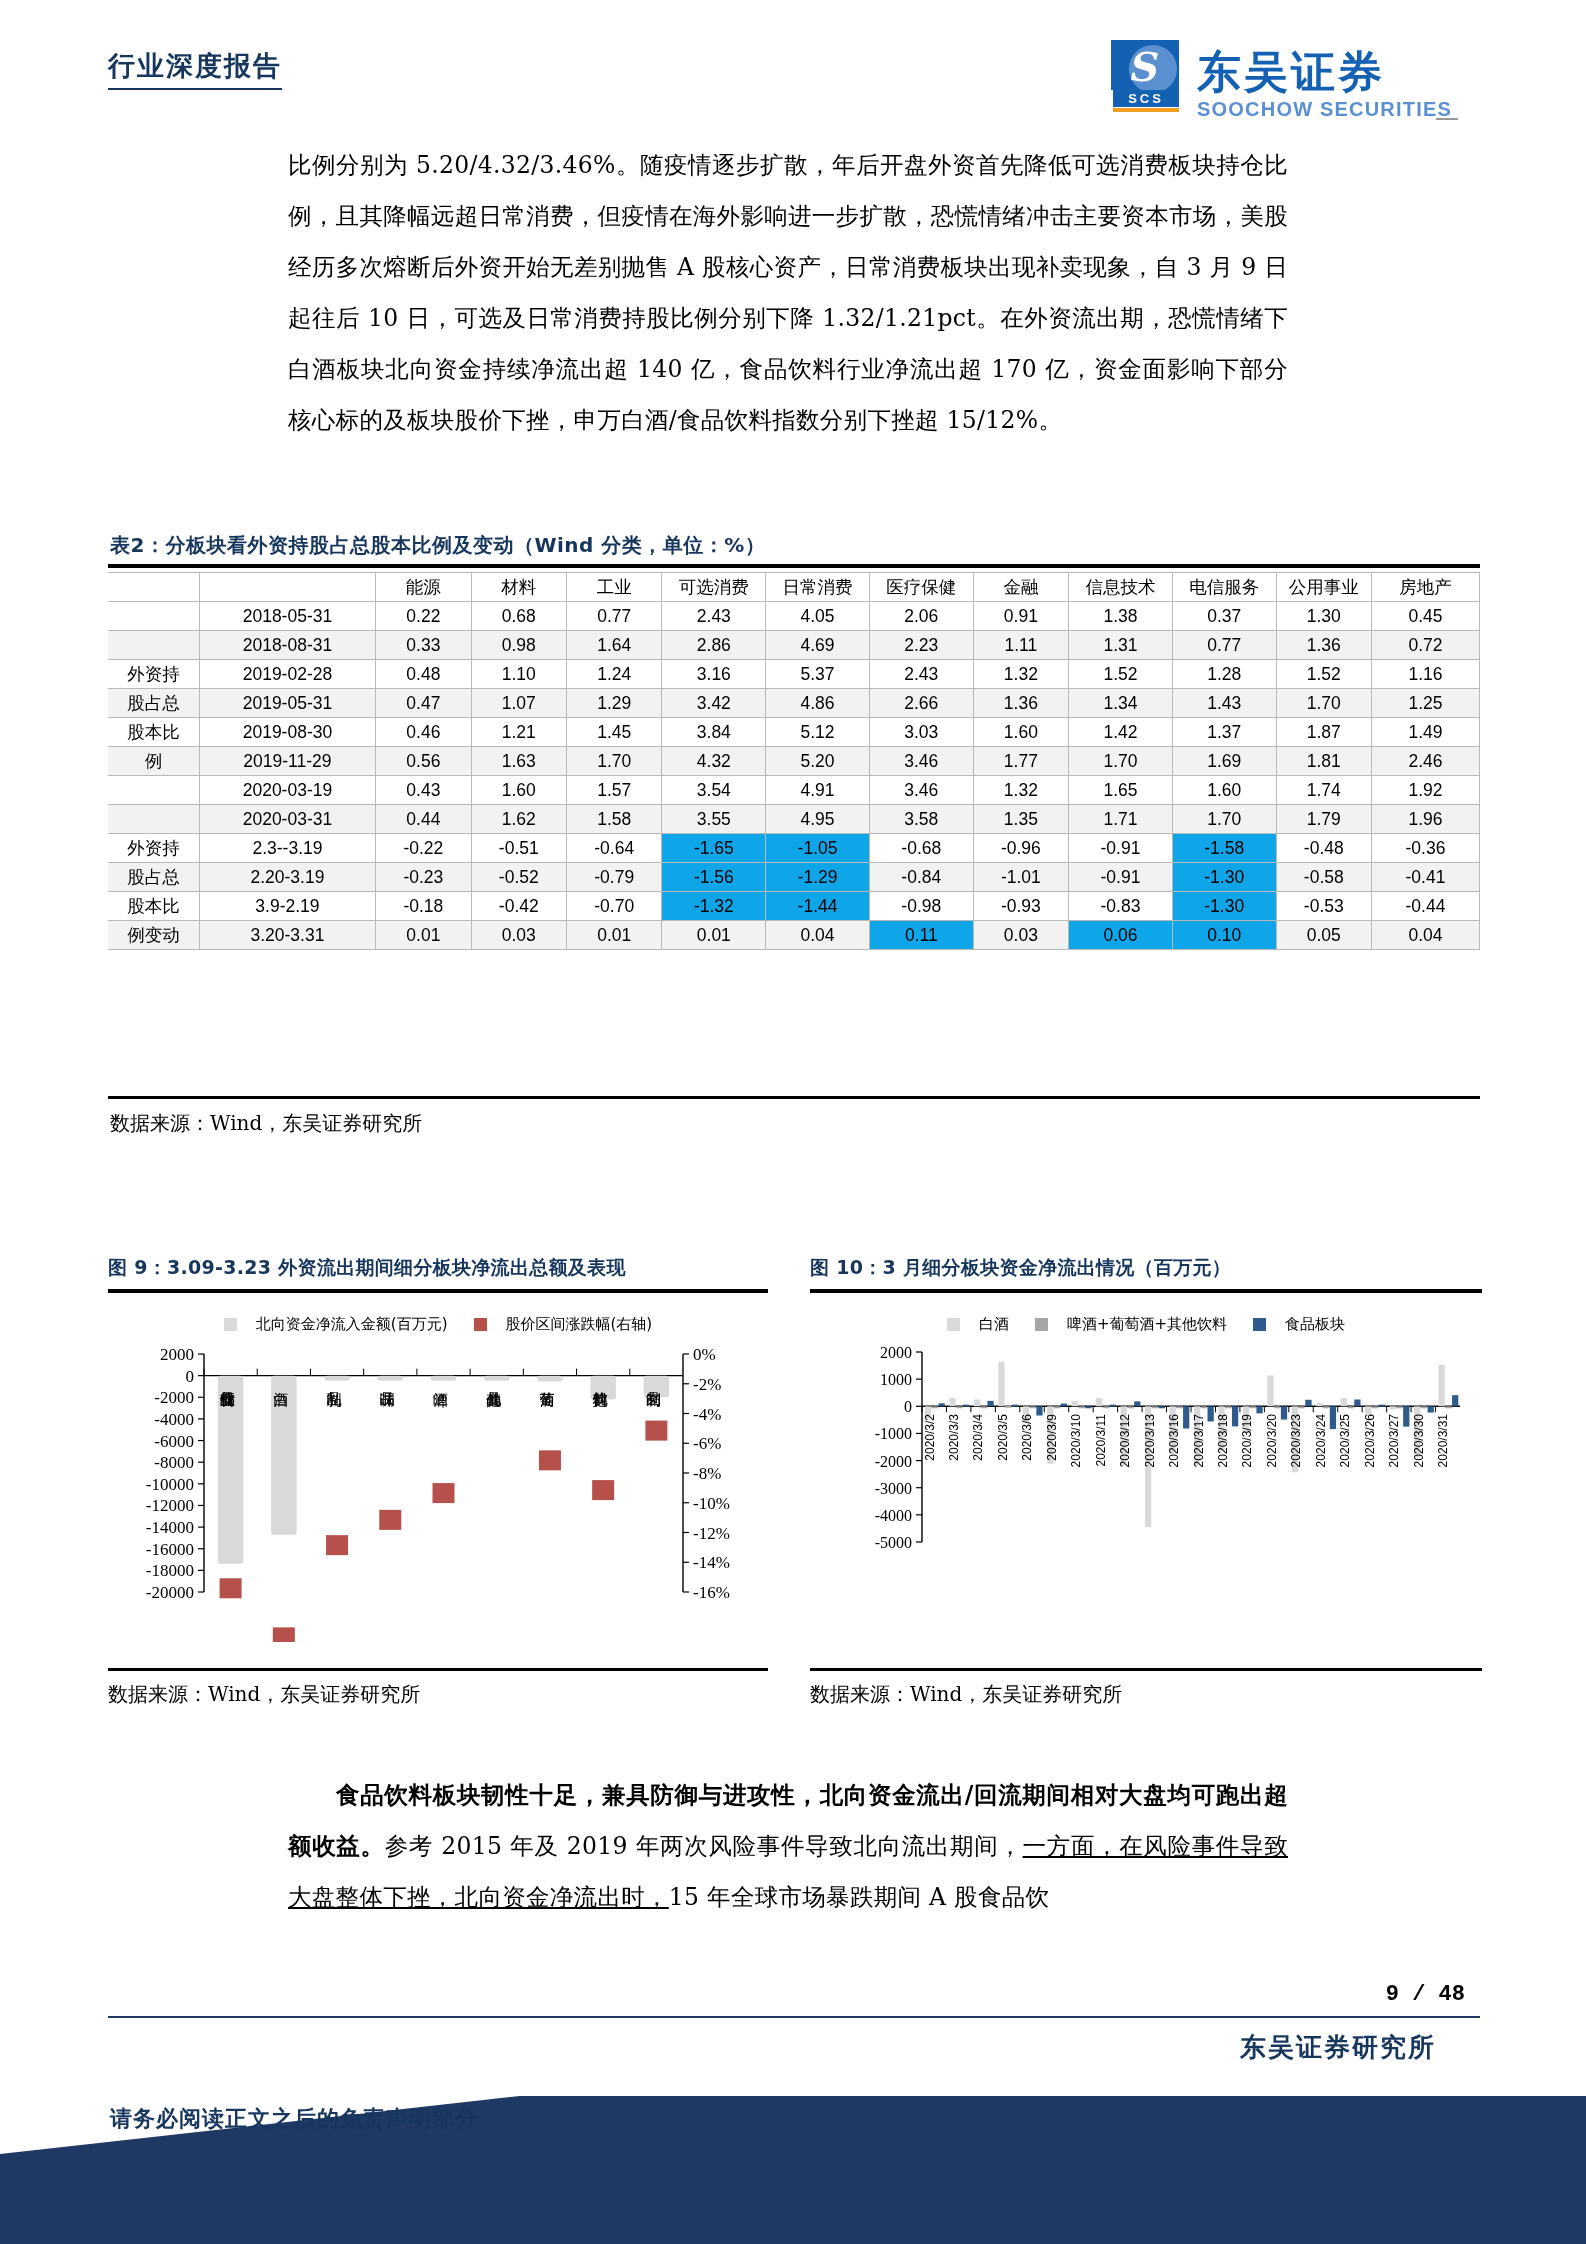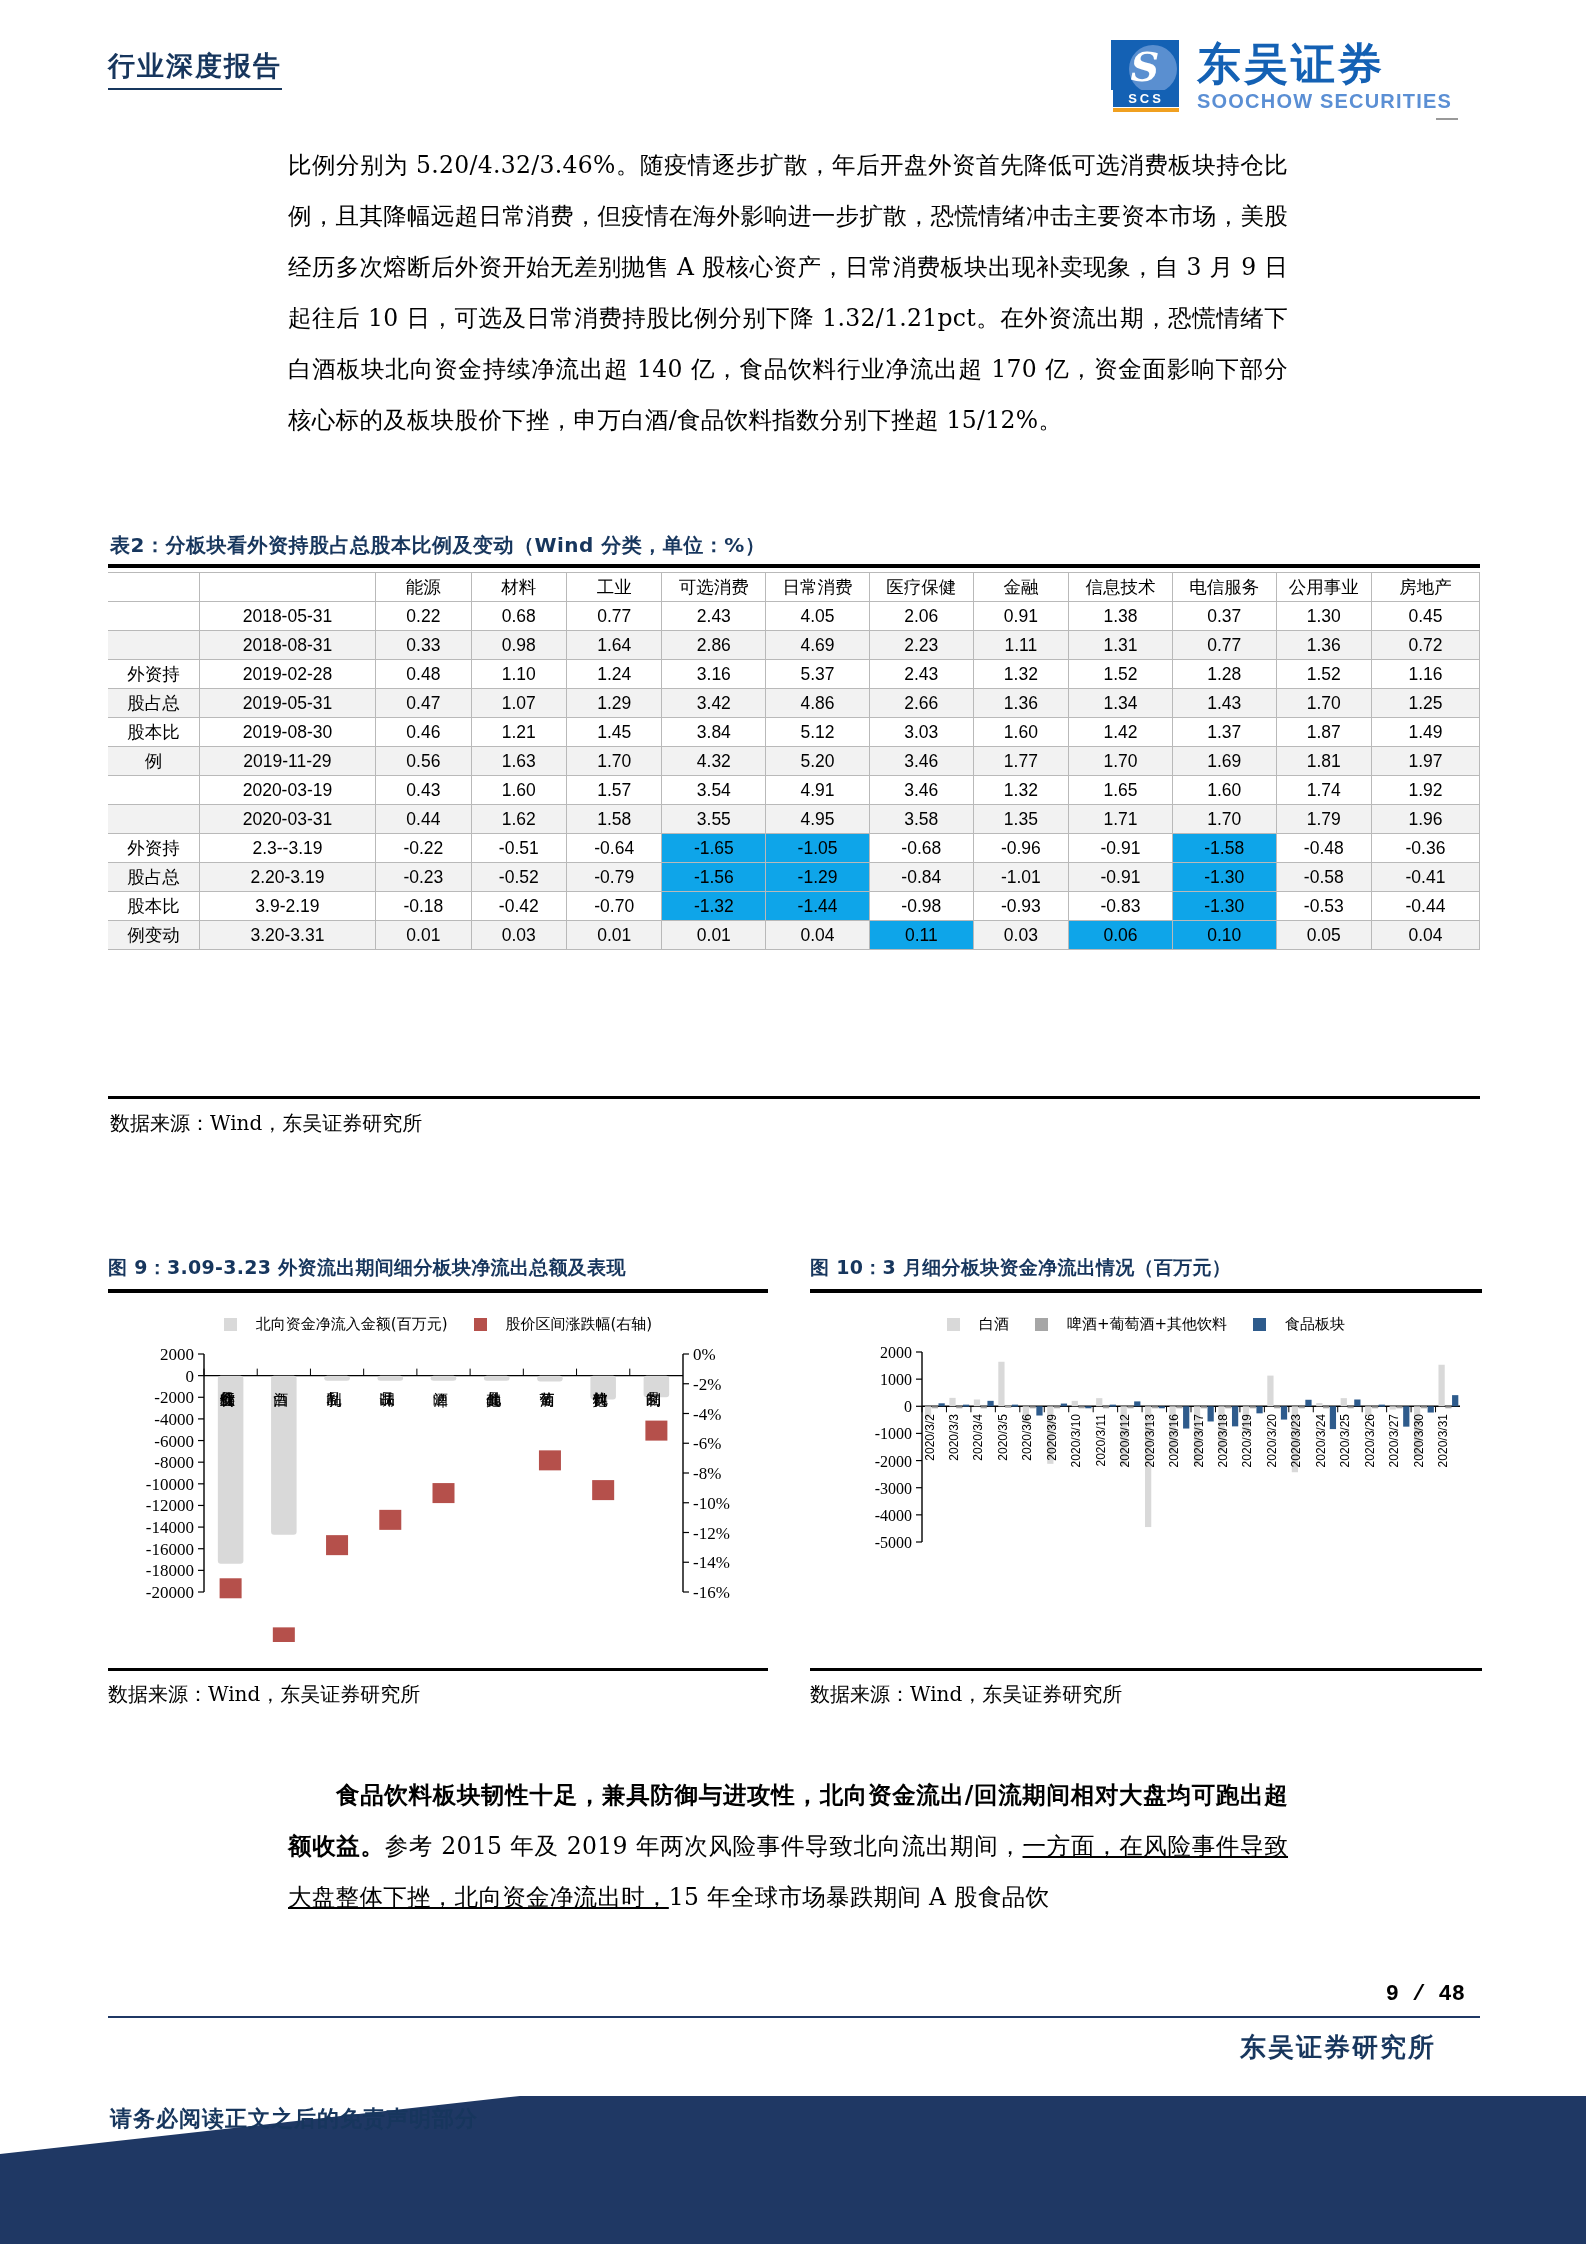--- a/index.html
+++ b/index.html
@@ -42,21 +42,21 @@
     color:#fff; font-size:40px; font-family:"DejaVu Serif", serif;
     font-style:italic; font-weight:bold; line-height:42px; text-align:center;
   }
   .logo-scs {
     position:absolute; left:2px; top:50px; width:66px; height:17px;
     background:#1461b4; color:#fff; font-size:13px; font-weight:bold;
     letter-spacing:3px; text-align:center; line-height:17px;
     font-family:"Liberation Sans", sans-serif;
   }
   .logo-scs-ul { position:absolute; left:2px; top:68px; width:66px; height:4px; background:#f0a020; }
-  .logo-text { margin-left:14px; }
+  .logo-text { margin-left:14px;margin-top:8px; }
   .logo-cn {
     font-family:"DejaVu Sans", sans-serif; font-weight:bold;
     font-size:44px; color:#1461b4; letter-spacing:3px; line-height:48px;
   }
   .logo-en {
     font-family:"Liberation Sans", sans-serif; font-weight:bold;
     font-size:20px; color:#5b8fd4; letter-spacing:1.2px; margin-top:2px;
   }
   .hdr-tick { position:absolute; right:98px; top:118px; width:22px; height:2px; background:#999; }
 
@@ -289,21 +289,21 @@
             <td>0.56</td>
             <td>1.63</td>
             <td>1.70</td>
             <td>4.32</td>
             <td>5.20</td>
             <td>3.46</td>
             <td>1.77</td>
             <td>1.70</td>
             <td>1.69</td>
             <td>1.81</td>
-            <td>1.97</td>
+            <td>2.46</td>
           </tr>
           <tr>
             <td class="rowhdr-cell"></td>
             <td class="datenm">2020-03-19</td>
             <td>0.43</td>
             <td>1.60</td>
             <td>1.57</td>
             <td>3.54</td>
             <td>4.91</td>
             <td>3.46</td>

